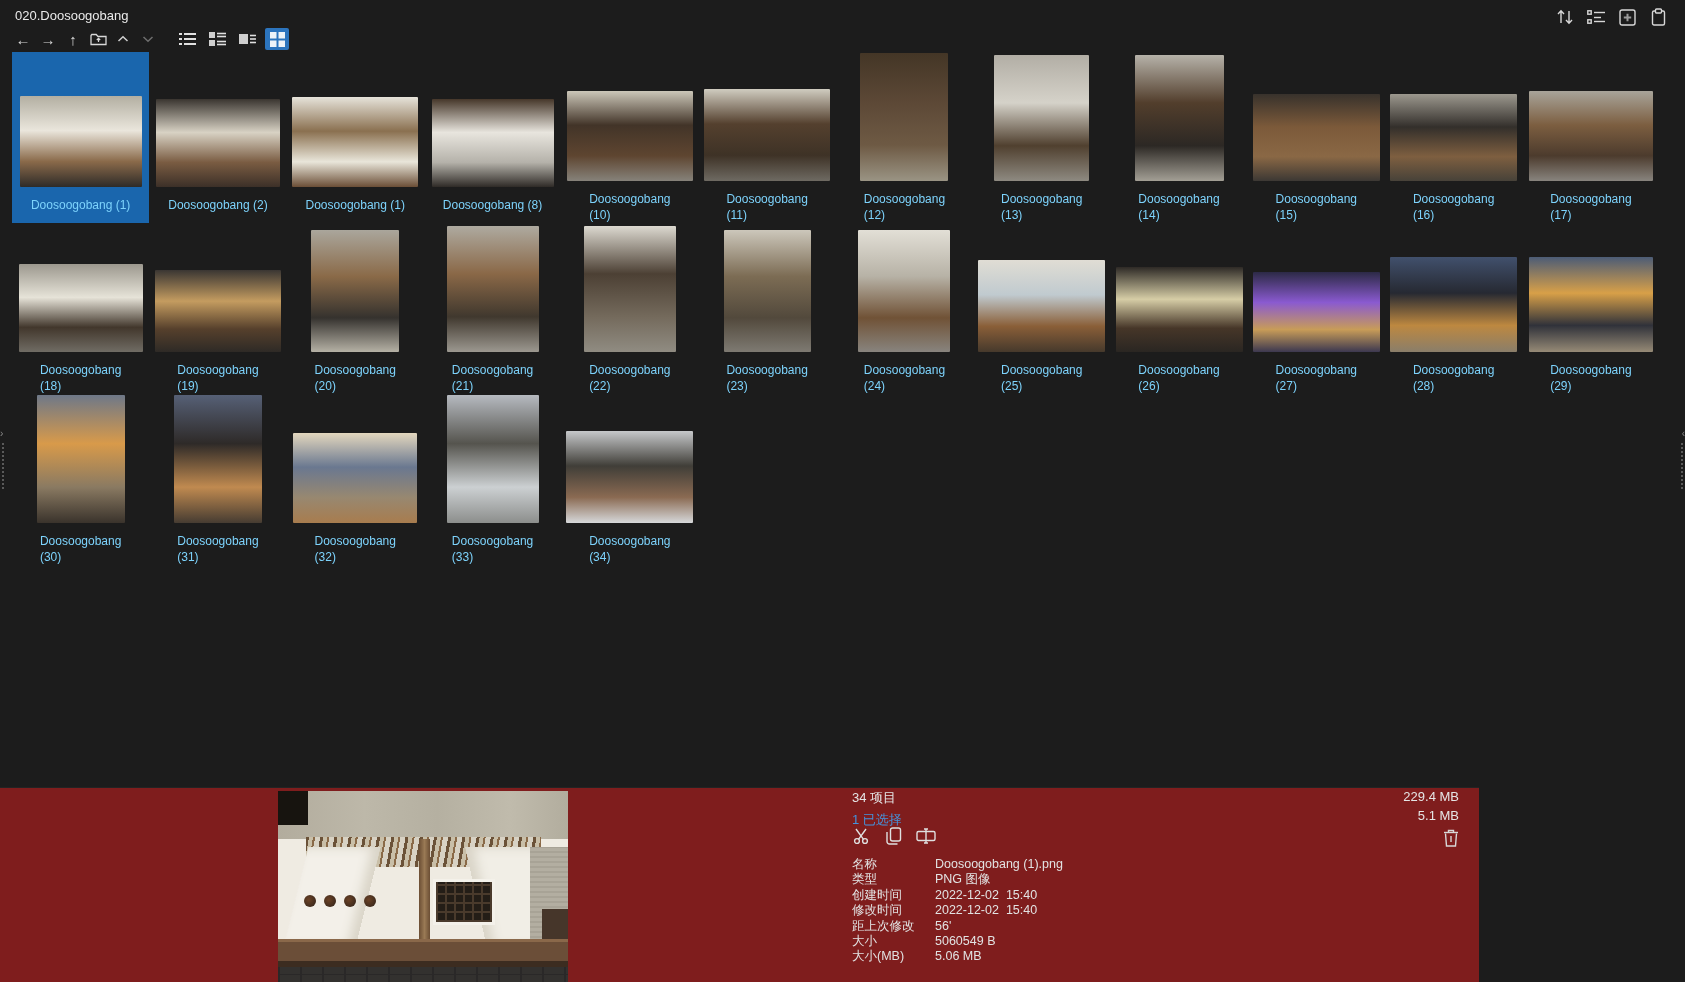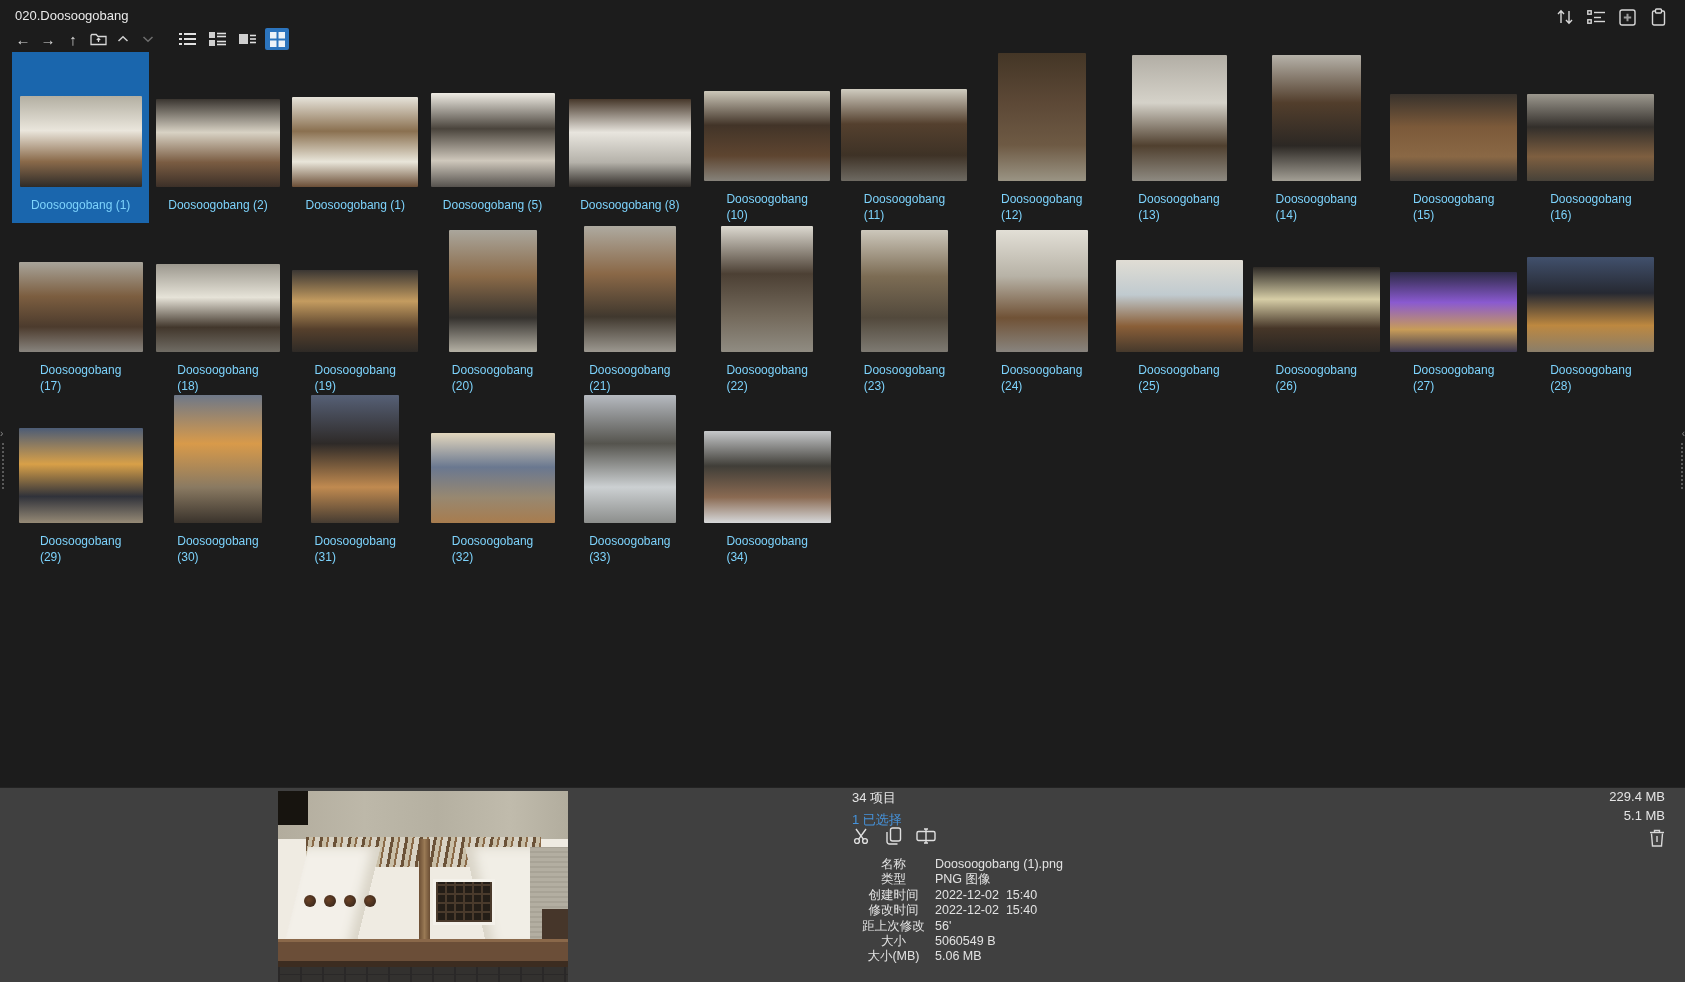--- a/index.html
+++ b/index.html
@@ -29,21 +29,21 @@
     position:absolute; left:12px; top:52px; width:1648px;
     display:flex; flex-wrap:wrap; align-content:flex-start;
   }
   .cell { width:137.3px; height:171px; display:flex; flex-direction:column; align-items:center; }
   .cell .imgarea { height:135px; width:100%; display:flex; align-items:flex-end; justify-content:center; }
   .cell .thumb { border-radius:1px; }
   .cell .label { margin-top:11px; width:100%; text-align:center; font-size:12px; line-height:15.5px; color:#7dd3fc; }
   .cell .label span { display:inline-block; text-align:left; white-space:pre-line; max-width:131px; }
   .cell.selected { background:var(--accent); }
   
-  .bottompanel { position:absolute; left:0; top:787px; width:1685px; height:195px; background:#404040; border-top:1px solid #232323; }
+  .bottompanel { position:absolute; left:0; top:787px; width:1479px; height:195px; background:#7f1d1d; border-top:1px solid #232323; }
   .preview {
     position:absolute; left:278px; top:3px; width:290px; height:192px;
     background:#efebe2; overflow:hidden;
   }
   
   .pv-concrete { position:absolute; left:0; top:0; width:290px; height:48px;
     background:linear-gradient(90deg,#b2ac9d 0%,#bdb8a9 30%,#b5b0a1 55%,#c0bbac 80%,#b2ad9e 100%); }
   .pv-darkcorner { position:absolute; left:0; top:0; width:30px; height:34px; background:#17140f; }
   .pv-weave { position:absolute; left:28px; top:46px; width:235px; height:30px;
     background:repeating-linear-gradient(100deg,#6b5238 0 3px,#c9bfa8 3px 7px,#8a6a48 7px 9px,#d8d2c4 9px 14px); }
@@ -62,21 +62,21 @@
   .pv-floor { position:absolute; left:0; top:176px; width:290px; height:16px; background:#33312f;
     background-image:repeating-linear-gradient(90deg,#2a2828 0 2px,transparent 2px 22px),repeating-linear-gradient(0deg,#2a2828 0 1px,transparent 1px 8px); }
   
   .stats { position:absolute; left:852px; top:1px; font-size:13px; }
   .stat-items { color:#e5e5e5; }
   .stat-selected { color:var(--link-blue); margin-top:4px; }
   .editicons { position:absolute; left:852px; top:38px; display:flex; gap:12px; align-items:center; }
   .eicon { width:20px; height:20px; display:flex; align-items:center; justify-content:center; }
   .details { position:absolute; left:852px; top:69px; font-size:12.5px; line-height:15.4px; color:#e2e2e2; }
   .drow { display:flex; }
-  .dlabel { width:83px;text-align:center; }
+  .dlabel { width:83px; }
   .dvalue { white-space:pre; }
   .rightstats { position:absolute; right:20px; top:1px; text-align:right; font-size:13px; color:#e5e5e5; }
   .rs-line { margin-bottom:4px; }
   .trash { margin-top:6px; display:flex; justify-content:flex-end; }
   
   .edge { position:absolute; top:428px; width:10px; height:66px; color:#8a8a8a; font-size:10px; }
   .edge .dots { border-left:2px dotted #5a5a5a; height:46px; margin-top:4px; }
   .edge-left { left:0; } .edge-left .dots { margin-left:2px; }
   .edge-right { right:0; text-align:right; } .edge-right .dots { margin-right:2px; border-left:none; border-right:2px dotted #5a5a5a; }
 </style>
@@ -200,26 +200,20 @@
       <div class="imgarea">
         <div class="thumb" style="width: 124px; height: 88px; background: linear-gradient(rgb(58, 53, 48) 0%, rgb(216, 210, 196) 38%, rgb(122, 92, 66) 72%, rgb(60, 48, 40) 100%);"></div>
       </div>
       <div class="label"><span>Doosoogobang (2)</span></div>
     </div>
     <div class="cell">
       <div class="imgarea">
         <div class="thumb" style="width: 126px; height: 90px; background: linear-gradient(rgb(230, 227, 218) 0%, rgb(138, 112, 80) 38%, rgb(233, 230, 218) 72%, rgb(107, 78, 54) 100%);"></div>
       </div>
       <div class="label"><span>Doosoogobang (1)</span></div>
-    </div>
-    <div class="cell">
-      <div class="imgarea">
-        <div class="thumb" style="width: 124px; height: 94px; background: linear-gradient(rgb(239, 236, 228) 0%, rgb(74, 68, 60) 38%, rgb(207, 200, 188) 72%, rgb(86, 82, 78) 100%);"></div>
-      </div>
-      <div class="label"><span>Doosoogobang (5)</span></div>
     </div>
     <div class="cell">
       <div class="imgarea">
         <div class="thumb" style="width: 122px; height: 88px; background: linear-gradient(rgb(70, 55, 42) 0%, rgb(232, 229, 222) 38%, rgb(181, 178, 170) 72%, rgb(47, 43, 39) 100%);"></div>
       </div>
       <div class="label"><span>Doosoogobang (8)</span></div>
     </div>
     <div class="cell">
       <div class="imgarea">
         <div class="thumb" style="width: 126px; height: 90px; background: linear-gradient(rgb(204, 199, 185) 0%, rgb(66, 52, 40) 38%, rgb(94, 69, 48) 72%, rgb(134, 130, 122) 100%);"></div>

